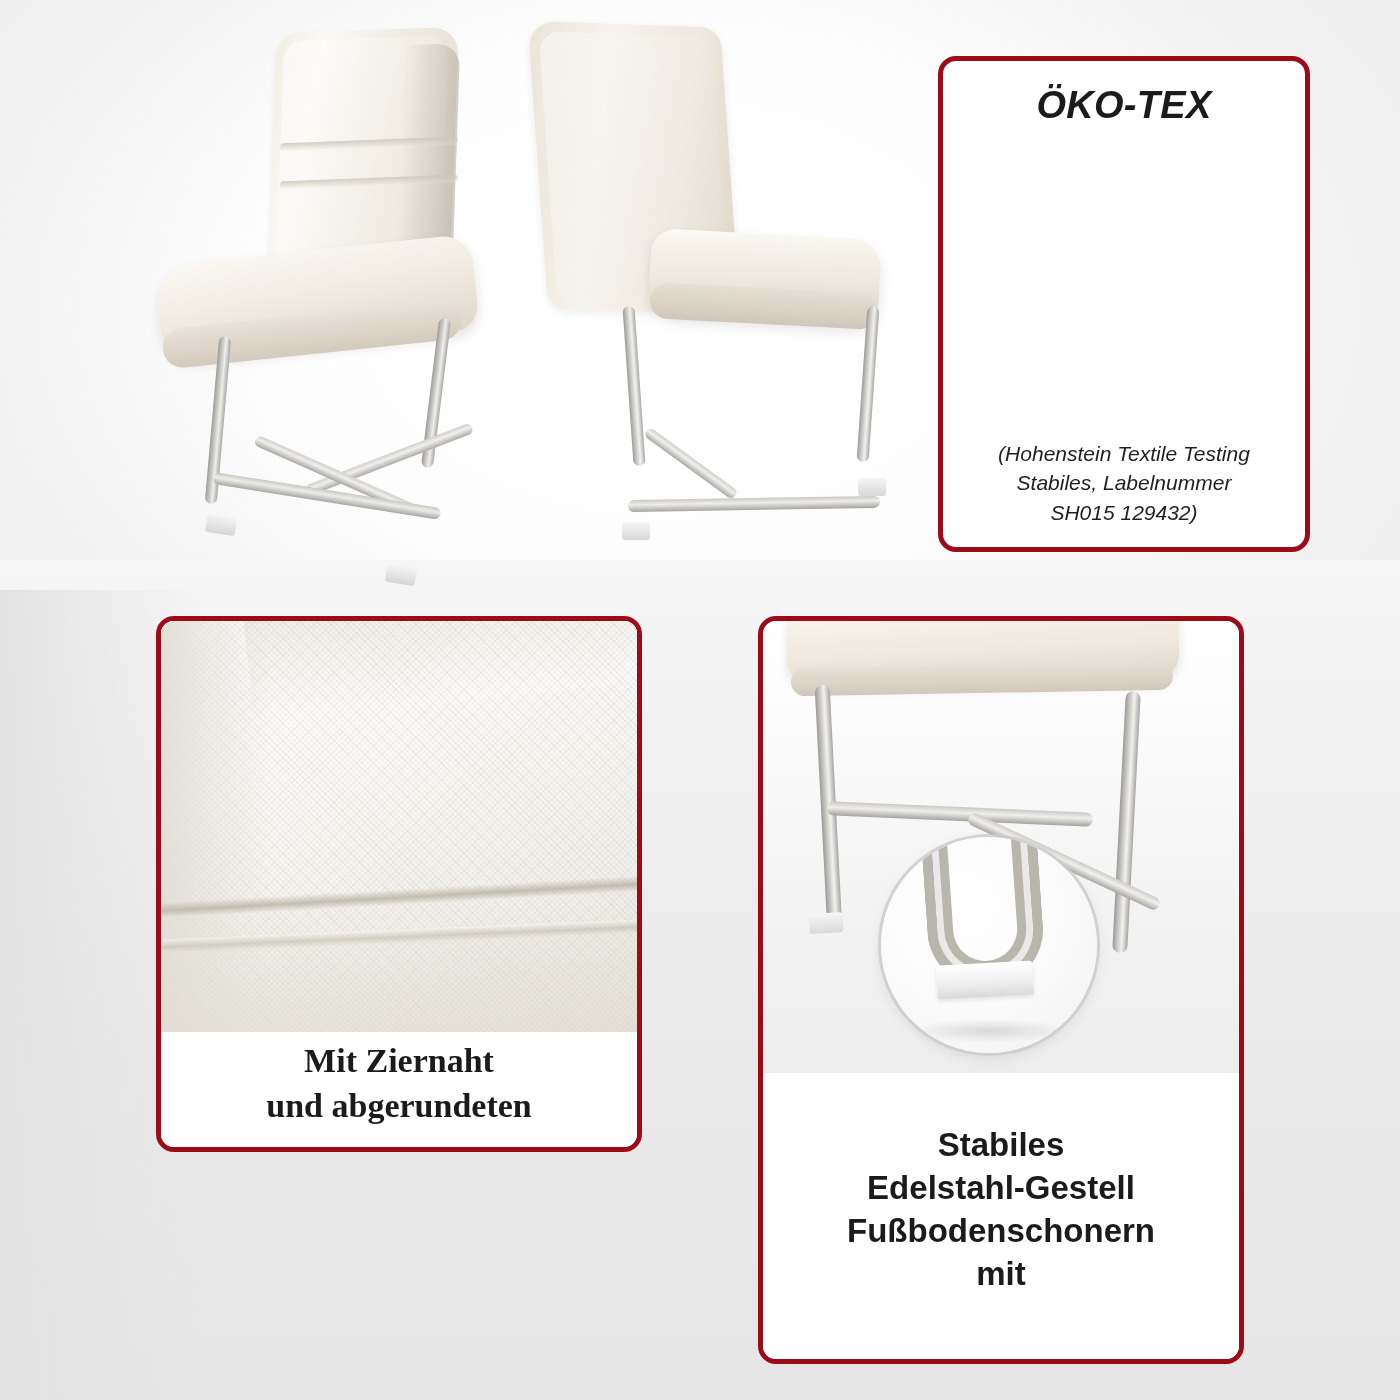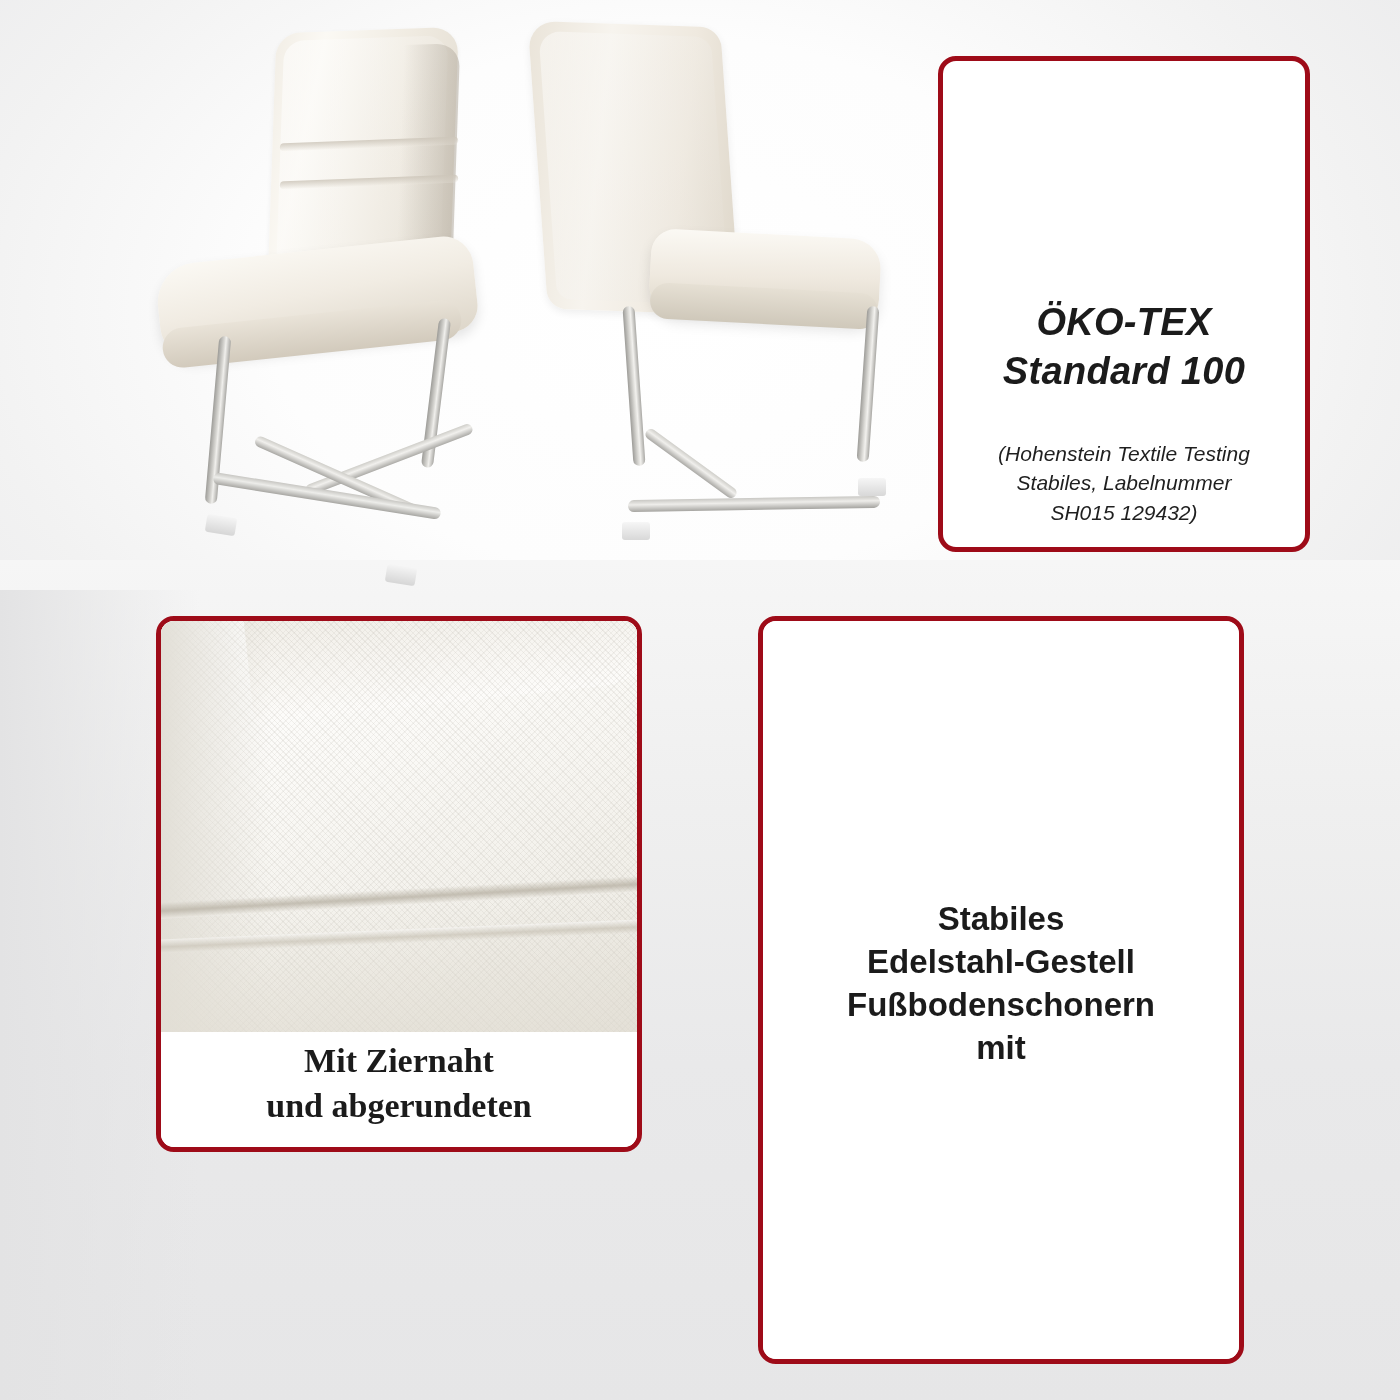--- a/index.html
+++ b/index.html
@@ -229,21 +229,21 @@
     overflow: hidden;
   }
 
   
   .card-oekotex {
     left: 938px; top: 56px;
     width: 372px; height: 496px;
     display: flex;
     flex-direction: column;
     align-items: center;
-    justify-content: flex-end;
+    justify-content: space-between;
     padding: 20px 26px;
   }
   .oeko-title {
     font-weight: bold;
     font-style: italic;
     font-size: 38px;
     line-height: 1.30;
     color: #1b1b1b;
     text-align: center;
     letter-spacing: .3px;
@@ -328,21 +328,21 @@
     font-size: 34px;
     line-height: 1.34;
     color: #1b1b1b;
   }
 
   
   .card-gestell {
     left: 758px; top: 616px;
     width: 486px; height: 748px;
     display: flex;
-    flex-direction: row;
+    flex-direction: column;
   }
   .gestell-photo {
     position: relative;
     height: 452px;
     overflow: hidden;
     background: linear-gradient(180deg, #ffffff 0%, #f4f4f4 60%, #ededee 100%);
   }
   .g-seat {
     position: absolute; left: 24px; top: -16px;
     width: 392px; height: 78px;
@@ -475,21 +475,20 @@
       <div class="b-rail-bottom"></div>
       <div class="b-glide1"></div>
       <div class="b-glide2"></div>
     </div>
 
   </div>
 
   <div class="card card-oekotex">
     <div class="oeko-title">
       <div>ÖKO-TEX</div>
-      <div>Standard 100</div>
     </div>
     <div class="oeko-sub">
       <div>(Hohenstein Textile Testing</div>
       <div>Stabiles, Labelnummer</div>
       <div>SH015 129432)</div>
     </div>
   </div>
 
   <div class="card card-ziernaht">
     <div class="ziernaht-photo">

